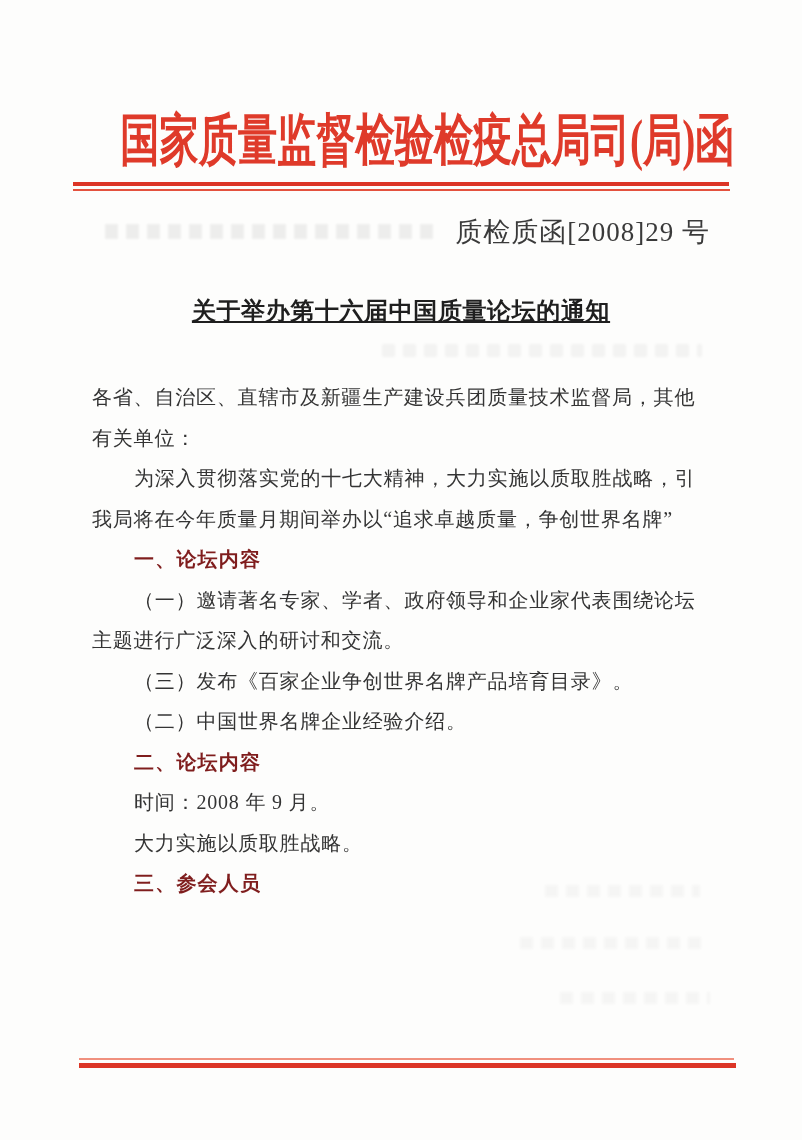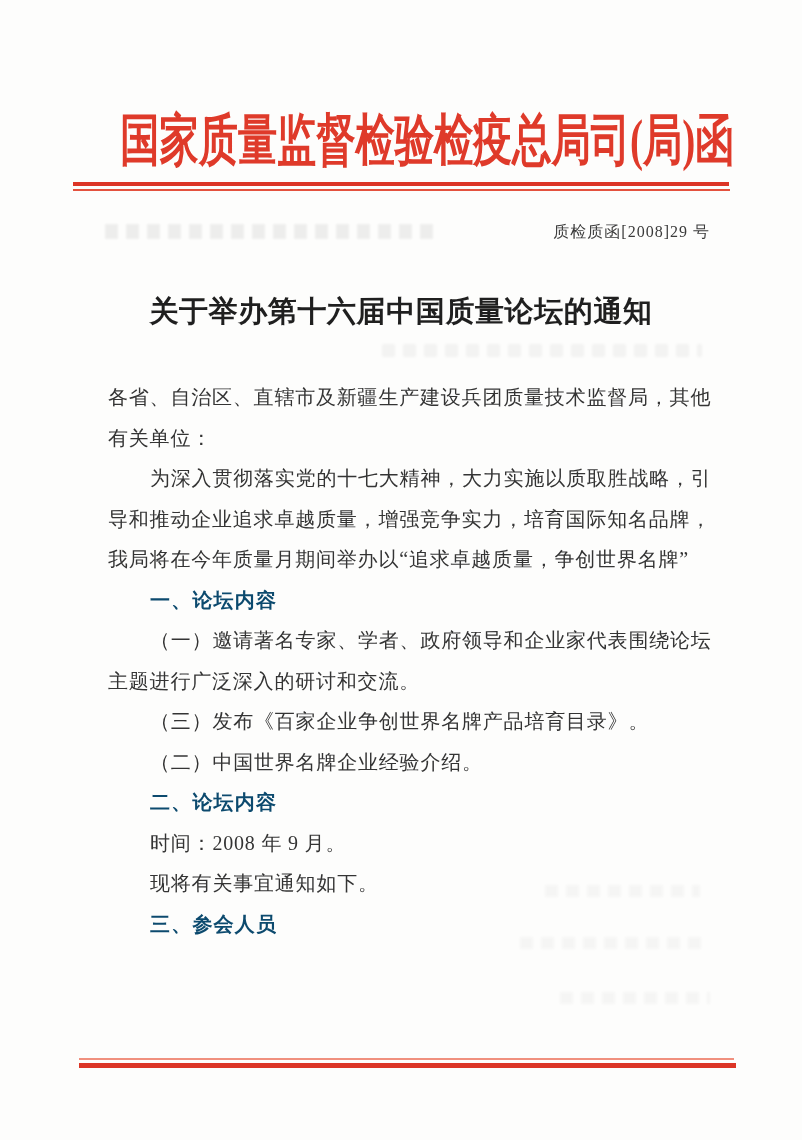--- a/index.html
+++ b/index.html
@@ -26,43 +26,43 @@
 
   
   .rule{position:absolute;}
   .rule-top-thick{left:73px;top:182px;width:656px;height:4px;background:#dc3526;}
   .rule-top-thin{left:73px;top:189px;width:657px;height:2px;background:#e4523e;}
   .rule-bot-thin{left:79px;top:1058px;width:655px;height:2px;background:#f0907e;}
   .rule-bot-thick{left:79px;top:1063px;width:657px;height:5px;background:#dc3526;}
 
   .doc-number{
     position:absolute;top:219px;right:92px;
-    font-size:16px;line-height:26px;color:#3a3a3a;
+    font-size:27px;line-height:26px;color:#3a3a3a;
     letter-spacing:1px;white-space:nowrap;
   }
 
   .doc-title{
     position:absolute;left:0;right:0;top:297px;
     text-align:center;
-    font-weight:700;font-size:29px;line-height:28px;
-    color:#1f1f1f;letter-spacing:0.6px;white-space:nowrap;
+    font-weight:700;font-size:24px;line-height:28px;
+    color:#1f1f1f;letter-spacing:0.6px;white-space:nowrap;text-decoration:underline;
   }
 
   
   .body-block{
-    position:absolute;left:108px;top:377px;width:620px;
+    position:absolute;left:92px;top:377px;width:620px;
     font-size:20px;color:#343434;letter-spacing:0.8px;
   }
   .ln{
     height:40.5px;line-height:40.5px;white-space:nowrap;
   }
   .ind{padding-left:42px;}
   .hd{
     font-family:"Liberation Sans","DejaVu Sans",sans-serif;
-    font-weight:700;color:#0c4a6e;letter-spacing:1.2px;
+    font-weight:700;color:#7f1d1d;letter-spacing:1.2px;
   }
 
   
   .smudge{
     position:absolute;
     background:repeating-linear-gradient(90deg,#8a8a8a 0 13px,transparent 13px 21px);
     filter:blur(1.2px);
   }
   .s1{left:105px;top:224px;width:330px;height:15px;opacity:.13;}
   .s2{left:382px;top:344px;width:320px;height:13px;opacity:.08;}
@@ -87,29 +87,28 @@
   <div class="smudge s5"></div>
 
   <div class="doc-number">质检质函[2008]29 号</div>
 
   <div class="doc-title">关于举办第十六届中国质量论坛的通知</div>
 
   <div class="body-block">
     <div class="ln">各省、自治区、直辖市及新疆生产建设兵团质量技术监督局，其他</div>
     <div class="ln">有关单位：</div>
     <div class="ln ind">为深入贯彻落实党的十七大精神，大力实施以质取胜战略，引</div>
-    <div class="ln">导和推动企业追求卓越质量，增强竞争实力，培育国际知名品牌，</div>
     <div class="ln">我局将在今年质量月期间举办以“追求卓越质量，争创世界名牌”</div>
     <div class="ln ind hd">一、论坛内容</div>
     <div class="ln ind">（一）邀请著名专家、学者、政府领导和企业家代表围绕论坛</div>
     <div class="ln">主题进行广泛深入的研讨和交流。</div>
     <div class="ln ind">（三）发布《百家企业争创世界名牌产品培育目录》。</div>
     <div class="ln ind">（二）中国世界名牌企业经验介绍。</div>
     <div class="ln ind hd">二、论坛内容</div>
     <div class="ln ind">时间：2008 年 9 月。</div>
-    <div class="ln ind">现将有关事宜通知如下。</div>
+    <div class="ln ind">大力实施以质取胜战略。</div>
     <div class="ln ind hd">三、参会人员</div>
   </div>
 
   <div class="rule rule-bot-thin"></div>
   <div class="rule rule-bot-thick"></div>
 
 </div>
 
 </body></html>

